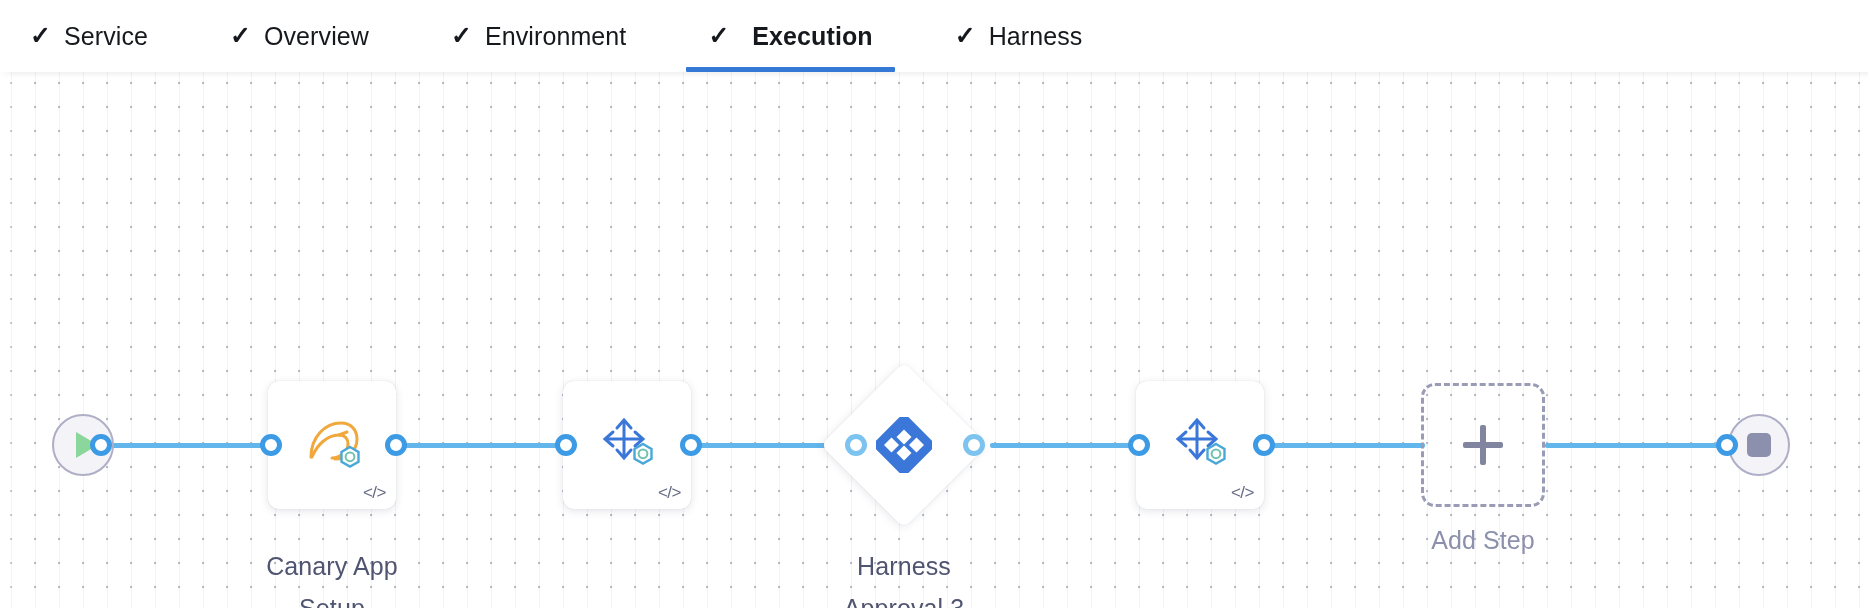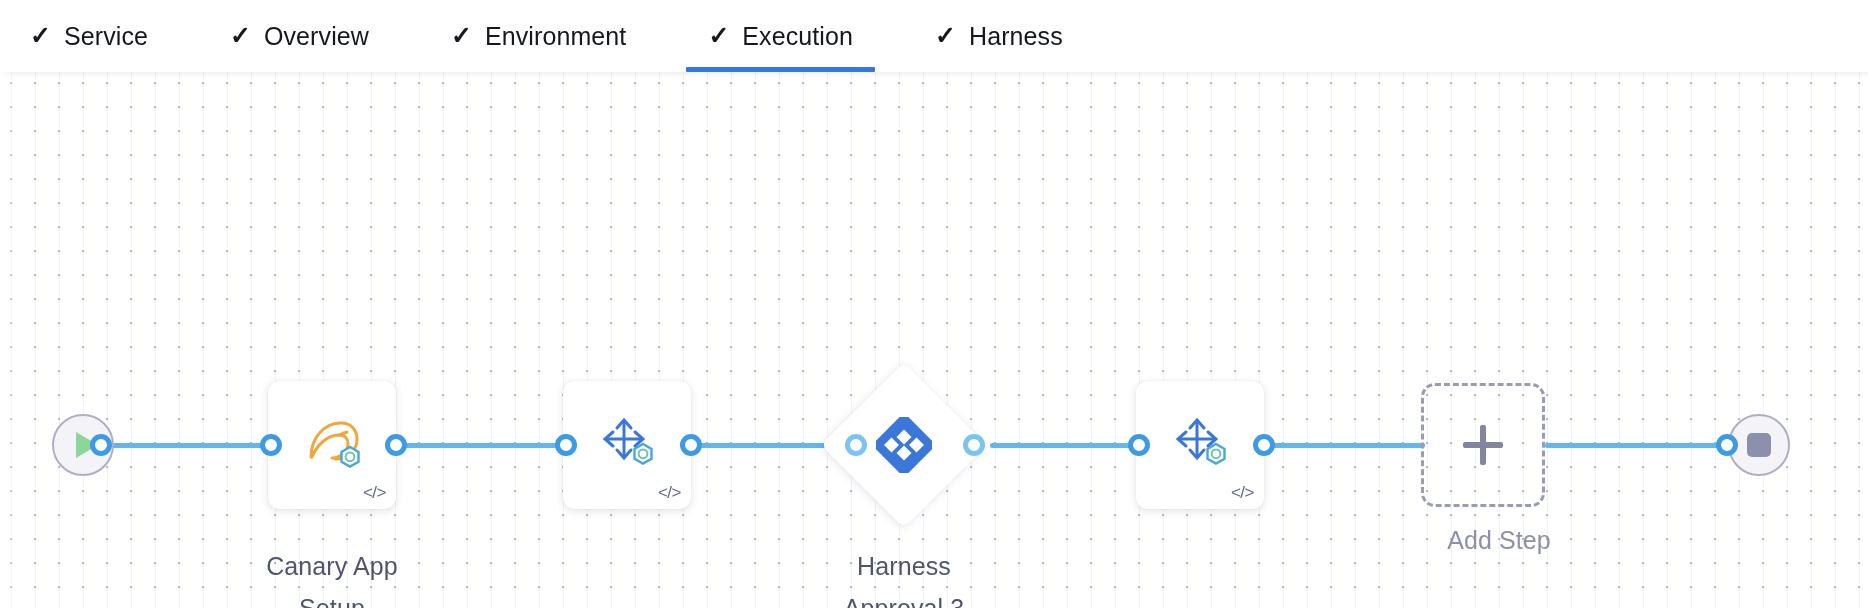--- a/index.html
+++ b/index.html
@@ -39,21 +39,21 @@
     color: #15181d;
     font-weight: 700;
     display: inline-block;
     transform: translateY(-1px);
   }
   .tab .tlabel {
     font-size: 25px;
     color: #15181d;
     letter-spacing: 0.1px;
   }
-  .tab.active .tlabel { font-weight: 400; }
+  .tab.active .tlabel { font-weight: 700; margin-left: 10px; }
   .tab.active::after {
     content: "";
     position: absolute;
     left: -22px; right: -22px;
     bottom: 0;
     height: 5px;
     background: #3579d7;
     border-radius: 1px;
   }
 
@@ -215,21 +215,21 @@
     position: absolute;
     top: 473px;
     text-align: center;
     font-size: 25px;
     line-height: 42px;
     color: #4f5471;
     letter-spacing: 0.1px;
     pointer-events: none;
     white-space: pre-line;
   }
-  .caption.muted { color: #8c90ac; top: 447px; margin-left: 16px; }
+  .caption.muted { color: #8c90ac; top: 447px; }
 </style>
 </head>
 <body>
 
 <div class="tabbar">
   <div class="tab">
     <span class="check">✓</span>
     <span class="tlabel">Service</span>
   </div>
   <div class="tab">

